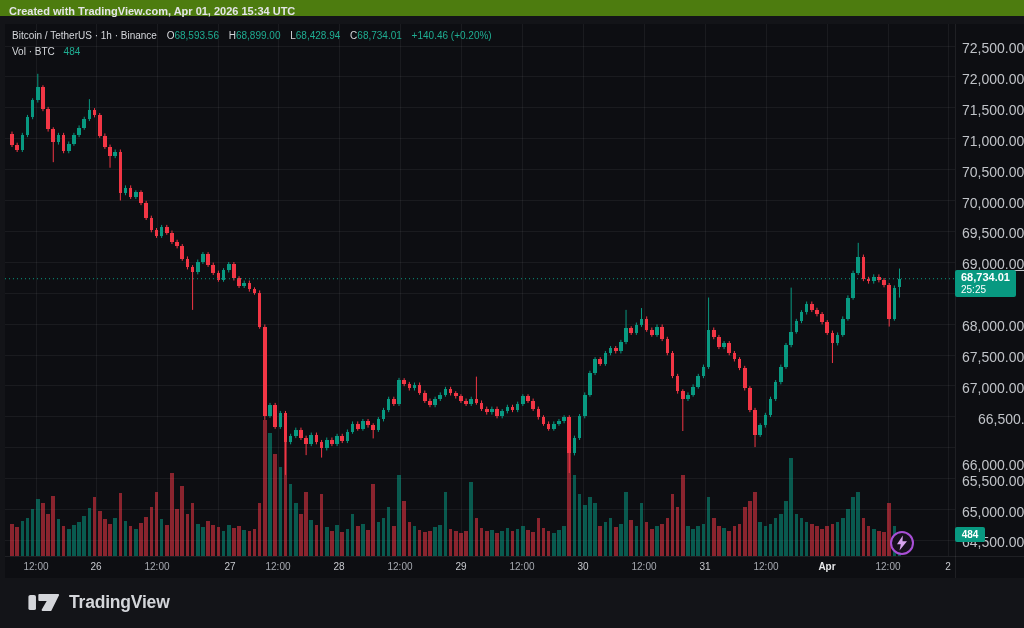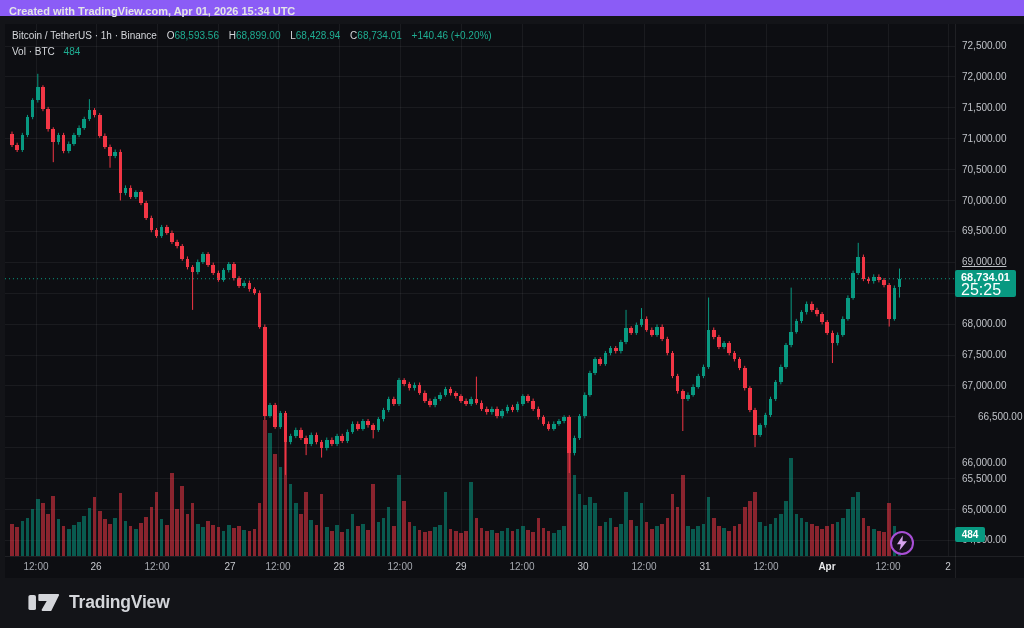--- a/index.html
+++ b/index.html
@@ -1,34 +1,34 @@
 <!DOCTYPE html>
 <html><head>
 <meta charset="utf-8">
 <style>
   html,body{margin:0;padding:0;background:#131418;}
   #frame{position:relative;width:1024px;height:628px;overflow:hidden;
          font-family:"Liberation Sans",sans-serif;background:#131418;}
-  #topstrip{position:absolute;left:0;top:0;width:1024px;height:16px;background:#8b5cf6;}
+  #topstrip{position:absolute;left:0;top:0;width:1024px;height:16px;background:#4d7c0f;}
   #created{position:absolute;left:9px;top:5px;font-size:11px;font-weight:700;color:#e4e5e7;white-space:nowrap;}
   #chartregion{position:absolute;left:5px;top:24px;width:1019px;height:554px;background:#0d0e12;}
   #chart-svg{position:absolute;left:0;top:0;z-index:1;pointer-events:none;}
   #legend{position:absolute;left:12px;top:28px;z-index:3;font-size:10px;line-height:15px;white-space:nowrap;}
   #legend .t{color:#d5d7db;}
   #legend .k{color:#d5d7db;margin-left:7px;}
   #legend .v{color:#1fad92;}
   #legend .chg{color:#1fad92;margin-left:7px;}
   #legend .row2{margin-top:1px;}
   #legend .vol-v{color:#1fad92;margin-left:6px;}
-  .pricelabel{position:absolute;left:962px;font-size:10px;color:#c0c3c8;z-index:2;}
+  .pricelabel{position:absolute;left:962px;font-size:14px;color:#c0c3c8;z-index:2;}
   .timelabel{position:absolute;top:561px;font-size:10px;z-index:2;transform:translateX(-50%);}
   #price-badge{position:absolute;left:955px;width:61px;height:27px;background:#089981;border-radius:2px;
                z-index:4;color:#fff;padding-left:6px;box-sizing:border-box;}
   #price-badge .p{font-size:11px;font-weight:700;line-height:14px;}
-  #price-badge .cd{font-size:16px;line-height:11px;}
+  #price-badge .cd{font-size:10px;line-height:11px;}
   #vol-badge{position:absolute;left:955px;width:30px;height:15px;background:#089981;border-radius:2px;
              z-index:4;color:#fff;font-size:10px;font-weight:700;text-align:center;line-height:15px;}
   #flash-icon{position:absolute;left:890px;top:531px;width:24px;height:24px;border:2px solid #a94fd6;
               border-radius:50%;background:#17101d;box-sizing:border-box;z-index:3;}
   #brandrow{position:absolute;left:27px;top:591px;z-index:2;display:flex;align-items:center;}
   #brandname{color:#d4d6da;font-size:17.5px;font-weight:700;letter-spacing:-0.2px;margin-left:8px;}
   .sep-h{position:absolute;left:5px;top:556px;width:1019px;height:1px;background:rgba(255,255,255,0.08);z-index:2;}
   .sep-v{position:absolute;left:955px;top:24px;width:1px;height:554px;background:rgba(255,255,255,0.08);z-index:2;}
 </style>
 </head>

